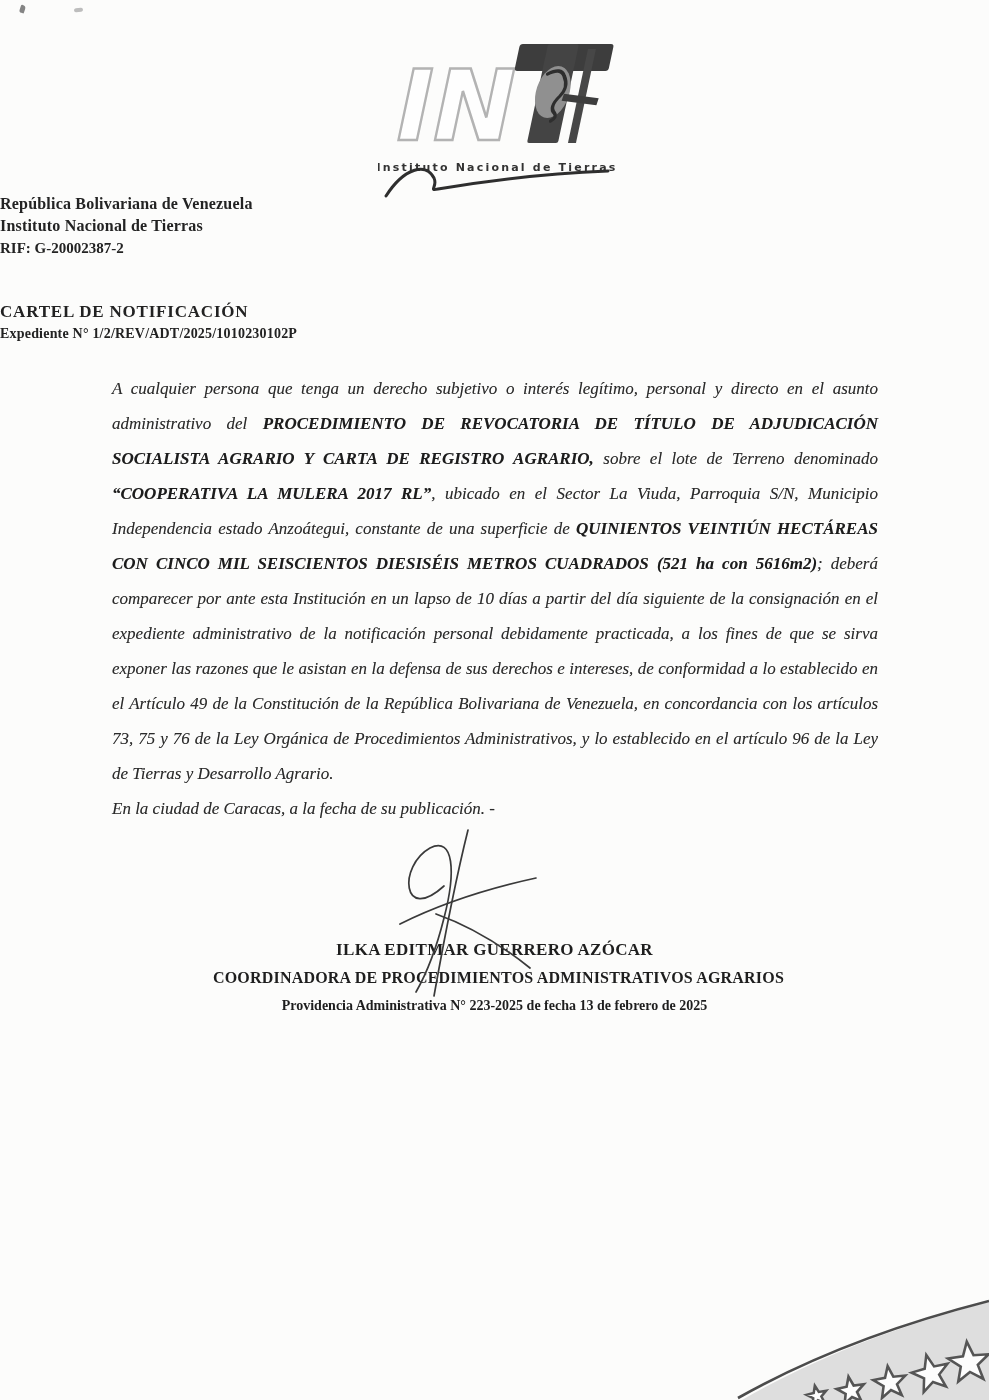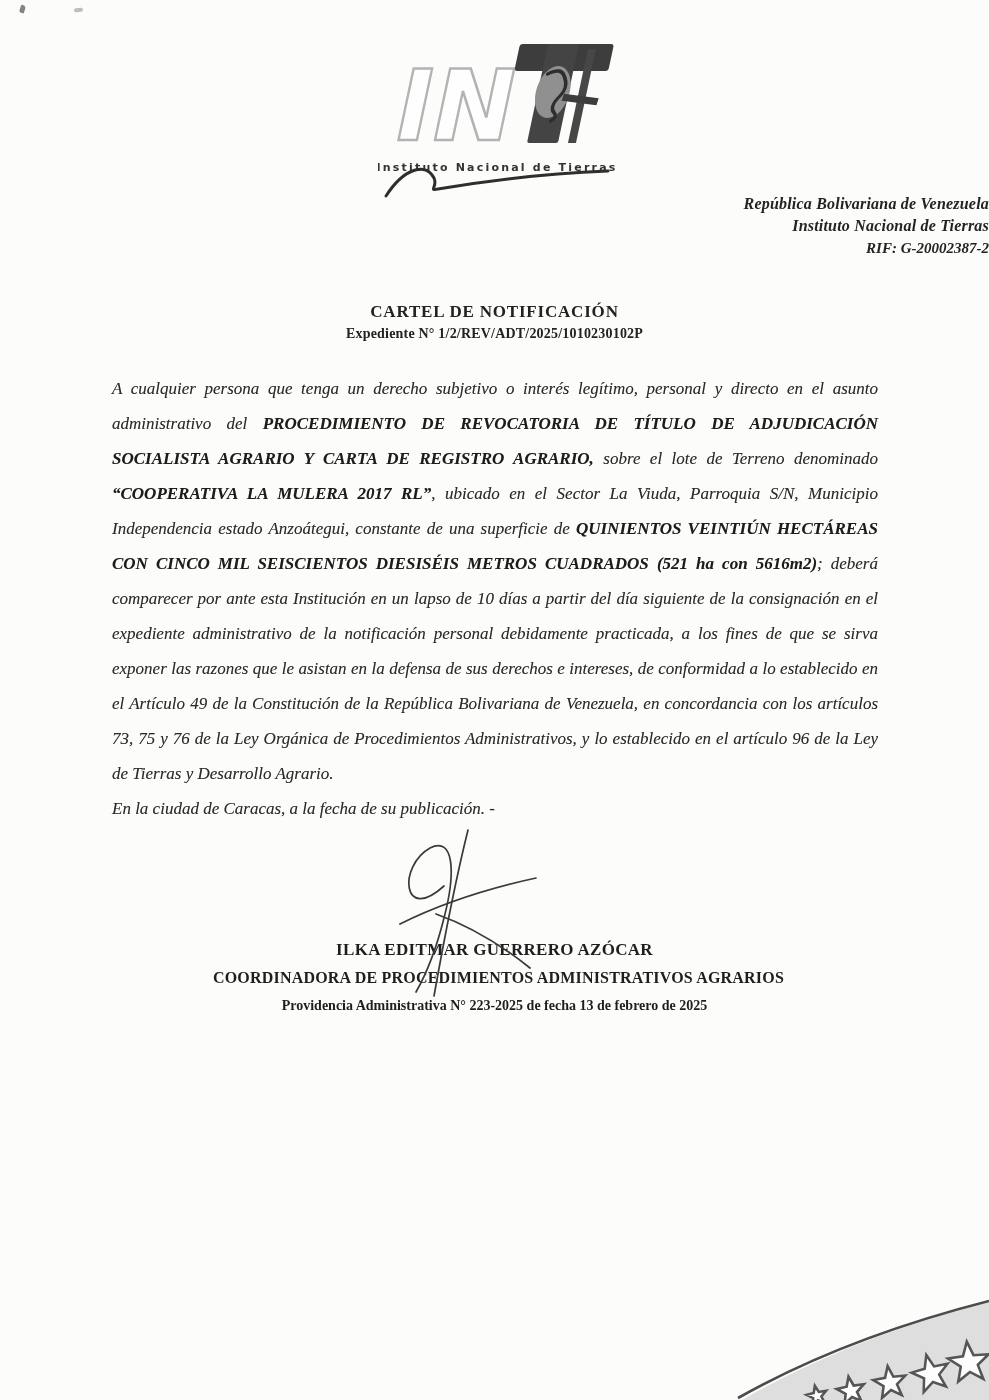--- a/index.html
+++ b/index.html
@@ -33,30 +33,30 @@
 
   
   .logo-wrap {
     position: absolute; left: 378px; top: 44px;
     width: 238px; height: 168px;
   }
 
   
   .header-block {
     position: absolute; left: 0; top: 193px; width: 100%;
-    text-align: right; line-height: 22px;
-    font-weight: bold; color: #232323; font-style: italic;
+    text-align: left; line-height: 22px;
+    font-weight: bold; color: #232323;
   }
   .header-block .h-line { font-size: 16px; letter-spacing: .2px; }
   .header-block .h-rif  { font-size: 15px; }
 
   
   .title-block {
     position: absolute; left: 0; top: 301px; width: 100%;
-    text-align: center; line-height: 22px;
+    text-align: left; line-height: 22px;
     font-weight: bold; color: #222;
   }
   .title-block .t-line1 { font-size: 17px; letter-spacing: .8px; }
   .title-block .t-line2 { font-size: 14px; letter-spacing: .2px; }
 
   
   .body-block {
     position: absolute; left: 112px; top: 371px; width: 766px;
     font-size: 17px; line-height: 35px;
     text-align: justify; color: #2b2b2b;

